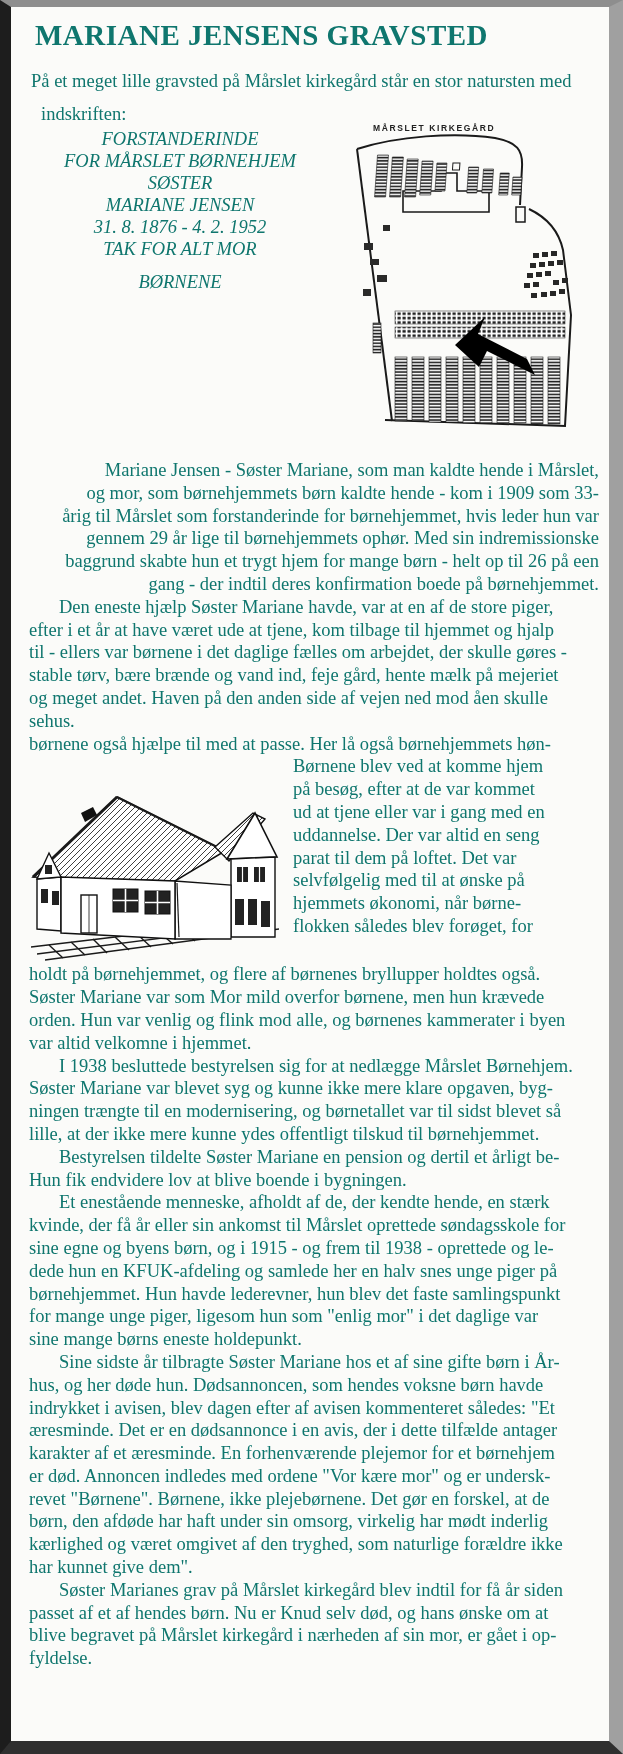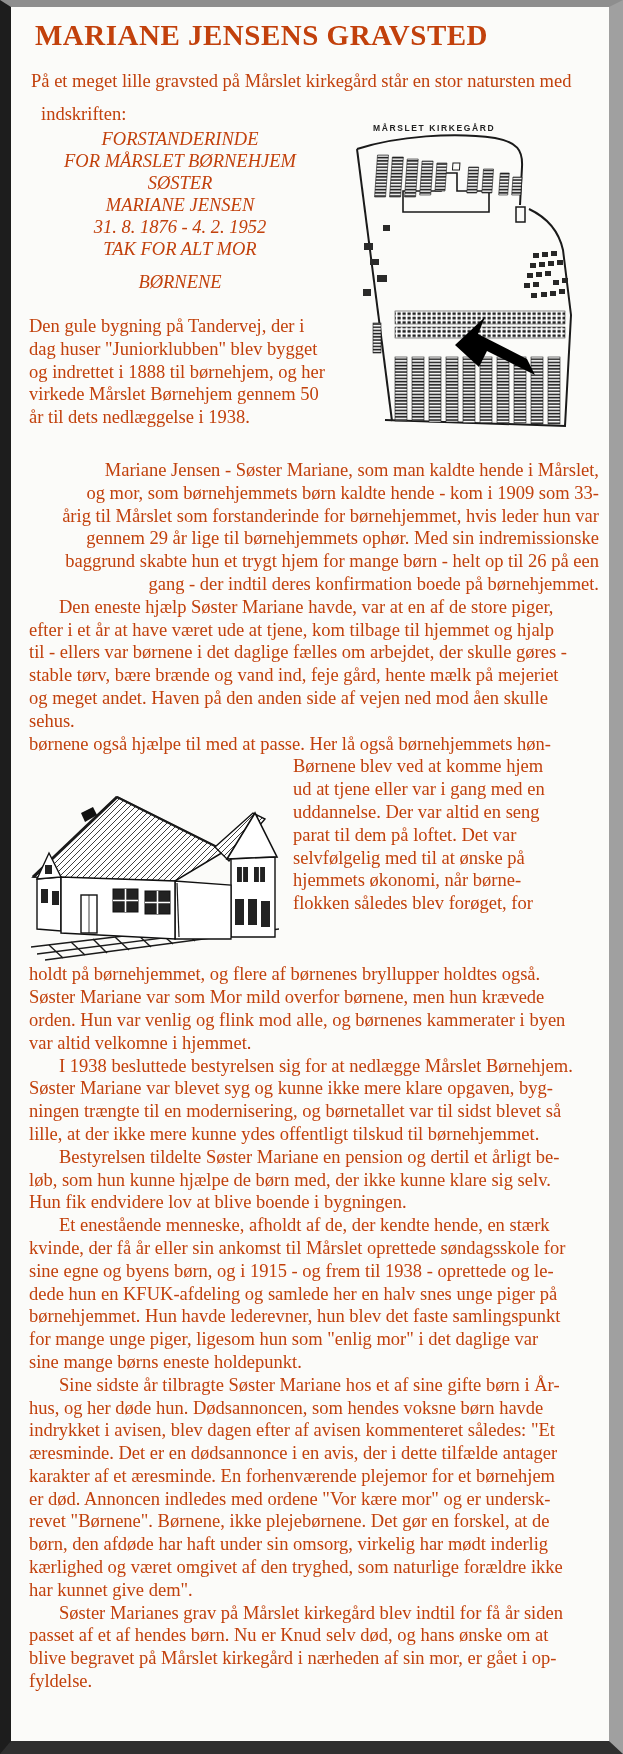--- a/index.html
+++ b/index.html
@@ -1,21 +1,21 @@
 <!DOCTYPE html>
 <html lang="da"><head>
 <meta charset="utf-8">
 <style>
   html,body { margin:0; padding:0; background:#8a8a8a; }
   .page {
     position:relative; width:623px; height:1754px; box-sizing:border-box;
     background:#fbfbf9; overflow:hidden;
     border-top:7px solid #8e8e8e; border-left:11px solid #1d1d1d;
     border-right:14px solid #a0a0a0; border-bottom:13px solid #2f2f2f;
-    font-family:"Liberation Serif", serif; color:#c2410c;
+    font-family:"Liberation Serif", serif; color:#0f766e;
   }
   .content { padding:8px 10px 0 18px; }
   h1.title { font-size:29px; font-weight:bold; letter-spacing:.5px; margin:4px 0 18px 6px; white-space:nowrap; }
   .lines > div { white-space:nowrap; }
   .lines { font-size:18.5px; line-height:22.8px; }
   .indent > div:first-child { text-indent:30px; }
   .intro { font-size:18.5px; line-height:23px; margin:0 0 10px 2px; white-space:nowrap; }
   .inskr-label { font-size:18.5px; line-height:23px; padding-left:12px; }
   .inscription { width:306px; text-align:center; font-style:italic; font-size:18.5px; line-height:22px; margin-top:2px; }
   .bornene { width:306px; text-align:center; font-style:italic; font-size:18.5px; margin-top:12px; }
@@ -129,27 +129,20 @@
         <div>FORSTANDERINDE</div>
         <div>FOR MÅRSLET BØRNEHJEM</div>
         <div>SØSTER</div>
         <div>MARIANE JENSEN</div>
         <div>31. 8. 1876 - 4. 2. 1952</div>
         <div>TAK FOR ALT MOR</div>
       </div>
 
     <div class="bornene">BØRNENE</div>
 
-    <div class="left-para lines">
-        <div>Den gule bygning på Tandervej, der i</div>
-        <div>dag huser "Juniorklubben" blev bygget</div>
-        <div>og indrettet i 1888 til børnehjem, og her</div>
-        <div>virkede Mårslet Børnehjem gennem 50</div>
-        <div>år til dets nedlæggelse i 1938.</div>
-      </div>
 
     <div class="clearfix"></div>
 
     <div class="p-block p-first lines indent">
         <div>Mariane Jensen - Søster Mariane, som man kaldte hende i Mårslet,</div>
         <div>og mor, som børnehjemmets børn kaldte hende - kom i 1909 som 33-</div>
         <div>årig til Mårslet som forstanderinde for børnehjemmet, hvis leder hun var</div>
         <div>gennem 29 år lige til børnehjemmets ophør. Med sin indremissionske</div>
         <div>baggrund skabte hun et trygt hjem for mange børn - helt op til 26 på een</div>
         <div>gang - der indtil deres konfirmation boede på børnehjemmet.</div>
@@ -226,20 +219,21 @@
           <rect x="219" y="130" width="9" height="26" fill="#222"></rect>
           <rect x="232" y="132" width="9" height="26" fill="#222"></rect>
         </g>
 
         <polygon points="52,44 64,38 68,46 56,53" fill="#111"></polygon>
       </svg>
     </div>
 
     <div class="lines">
         <div>Børnene blev ved at komme hjem</div>
+        <div>på besøg, efter at de var kommet</div>
         <div>ud at tjene eller var i gang med en</div>
         <div>uddannelse. Der var altid en seng</div>
         <div>parat til dem på loftet. Det var</div>
         <div>selvfølgelig med til at ønske på</div>
         <div>hjemmets økonomi, når børne-</div>
         <div>flokken således blev forøget, for</div>
       </div>
 
     <div class="clearfix lines">
         <div>holdt på børnehjemmet, og flere af børnenes bryllupper holdtes også.</div>
@@ -249,21 +243,20 @@
       </div>
 
     <div class="p-block lines indent">
         <div>I 1938 besluttede bestyrelsen sig for at nedlægge Mårslet Børnehjem.</div>
         <div>Søster Mariane var blevet syg og kunne ikke mere klare opgaven, byg-</div>
         <div>ningen trængte til en modernisering, og børnetallet var til sidst blevet så</div>
         <div>lille, at der ikke mere kunne ydes offentligt tilskud til børnehjemmet.</div>
       </div>
     <div class="p-block lines indent">
         <div>Bestyrelsen tildelte Søster Mariane en pension og dertil et årligt be-</div>
-        <div>løb, som hun kunne hjælpe de børn med, der ikke kunne klare sig selv.</div>
         <div>Hun fik endvidere lov at blive boende i bygningen.</div>
       </div>
     <div class="p-block lines indent">
         <div>Et enestående menneske, afholdt af de, der kendte hende, en stærk</div>
         <div>kvinde, der få år eller sin ankomst til Mårslet oprettede søndagsskole for</div>
         <div>sine egne og byens børn, og i 1915 - og frem til 1938 - oprettede og le-</div>
         <div>dede hun en KFUK-afdeling og samlede her en halv snes unge piger på</div>
         <div>børnehjemmet. Hun havde lederevner, hun blev det faste samlingspunkt</div>
         <div>for mange unge piger, ligesom hun som "enlig mor" i det daglige var</div>
         <div>sine mange børns eneste holdepunkt.</div>

